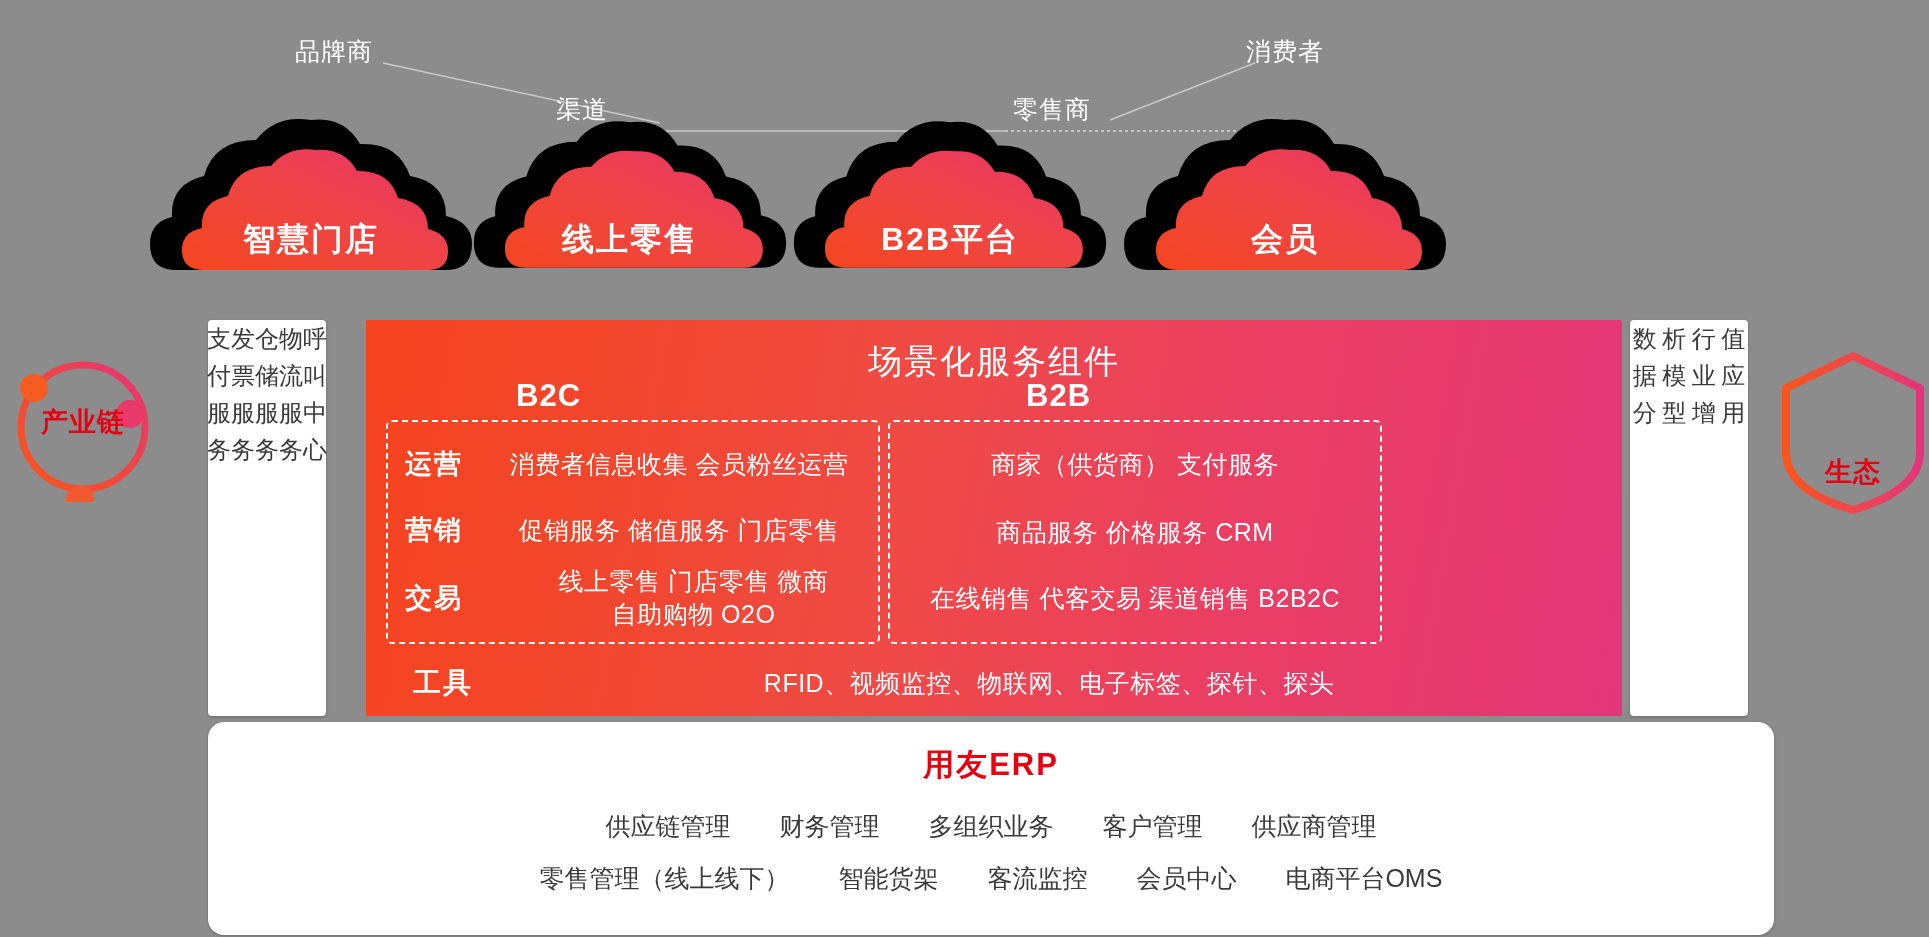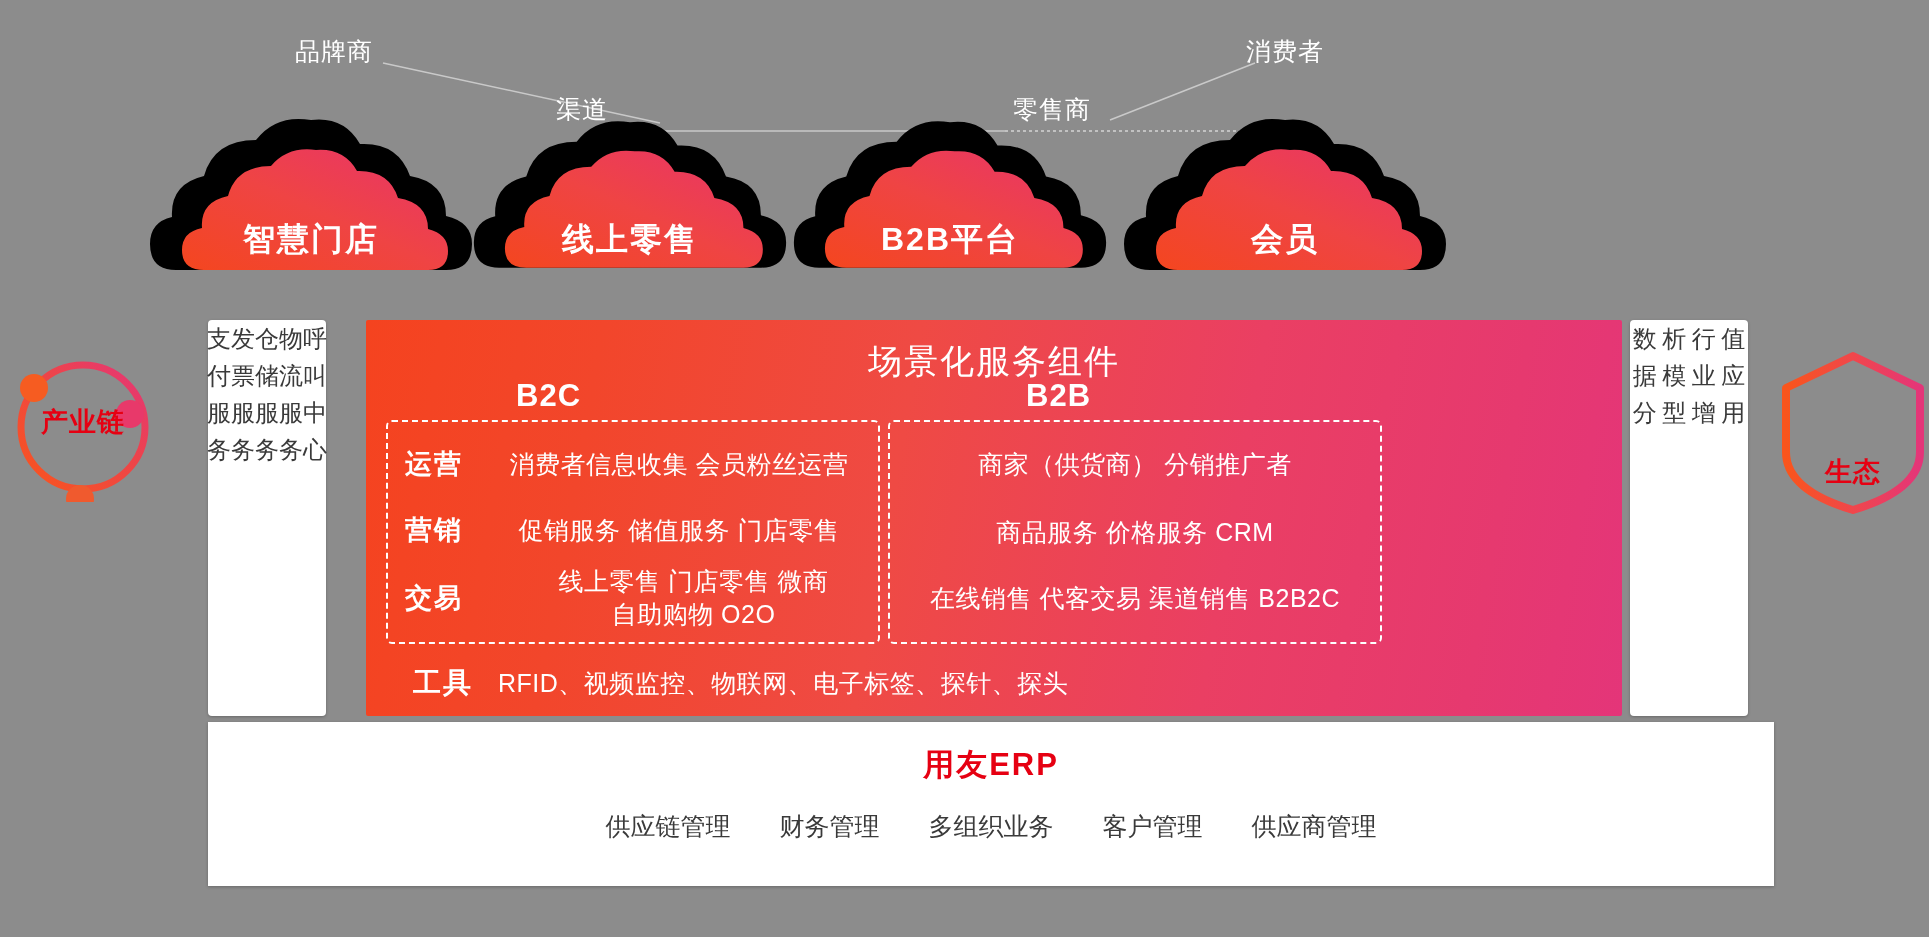--- a/index.html
+++ b/index.html
@@ -66,26 +66,26 @@
   .vals .sub{display:block;}
   .b2b-line{
     position:absolute;left:0;right:0;text-align:center;
     color:#ffffff;font-size:25px;letter-spacing:.5px;white-space:nowrap;
   }
   #tool-row{
     position:absolute;left:22px;right:22px;bottom:14px;
     display:flex;align-items:center;color:#fff;
   }
   #tool-row .tag{font-size:28px;font-weight:bold;letter-spacing:2px;width:110px;text-align:center;}
-  #tool-row .vals{flex:1;font-size:25px;letter-spacing:.5px;}
+  #tool-row .vals{flex:1;text-align:center;font-size:25px;letter-spacing:.5px;}
 
   
   #erp{
-    position:absolute;left:208px;top:722px;width:1566px;height:164px;
-    background:#ffffff;border-radius:0;box-shadow:0 1px 3px rgba(0,0,0,.25);
+    position:absolute;left:208px;top:722px;width:1566px;height:213px;
+    background:#ffffff;border-radius:16px;box-shadow:0 1px 3px rgba(0,0,0,.25);
   }
   #erp-title{
     position:absolute;left:0;right:0;top:22px;text-align:center;
     color:#e60012;font-size:31px;font-weight:bold;letter-spacing:2px;
   }
   .erp-line{
     position:absolute;left:0;right:0;text-align:center;
     color:#3a3a3a;font-size:25px;white-space:nowrap;
   }
   .erp-line span{margin:0 21px;}
@@ -214,40 +214,47 @@
         <div class="tag" style="width:92px;">交易</div>
         <div class="vals">
           <span>线上零售  门店零售  微商</span>
           <span class="sub">自助购物   O2O</span>
         </div>
       </div>
     </div>
 
     <div class="col-title" style="left:660px;top:58px;">B2B</div>
     <div class="dash-box" style="left:522px;top:100px;width:490px;height:220px;">
-      <div class="b2b-line" style="top:26px;">商家（供货商）  分销推广者</div>
+      <div class="b2b-line" style="top:26px;">商家（供货商）  支付服务</div>
       <div class="b2b-line" style="top:94px;">商品服务  价格服务  CRM</div>
       <div class="b2b-line" style="top:160px;">在线销售  代客交易  渠道销售  B2B2C</div>
     </div>
 
     <div id="tool-row">
       <div class="tag">工具</div>
       <div class="vals">RFID、视频监控、物联网、电子标签、探针、探头</div>
     </div>
   </div>
 
   <div id="erp">
     <div id="erp-title">用友ERP</div>
     <div class="erp-line" style="top:88px;">
       <span>供应链管理</span>
       <span>财务管理</span>
       <span>多组织业务</span>
       <span>客户管理</span>
       <span>供应商管理</span>
     </div>
+    <div class="erp-line" style="top:140px;">
+      <span>零售管理（线上线下）</span>
+      <span>智能货架</span>
+      <span>客流监控</span>
+      <span>会员中心</span>
+      <span>电商平台OMS</span>
+    </div>
   </div>
 
   <div id="badge-left">
     <svg width="150" height="150" viewBox="0 0 150 150">
       <defs>
         <linearGradient id="ringg" x1="0" y1="1" x2="1" y2="0">
           <stop offset="0%" stop-color="#f9551c"></stop>
             <stop offset="55%" stop-color="#ee4547"></stop>
             <stop offset="100%" stop-color="#e43579"></stop>
         </linearGradient>

